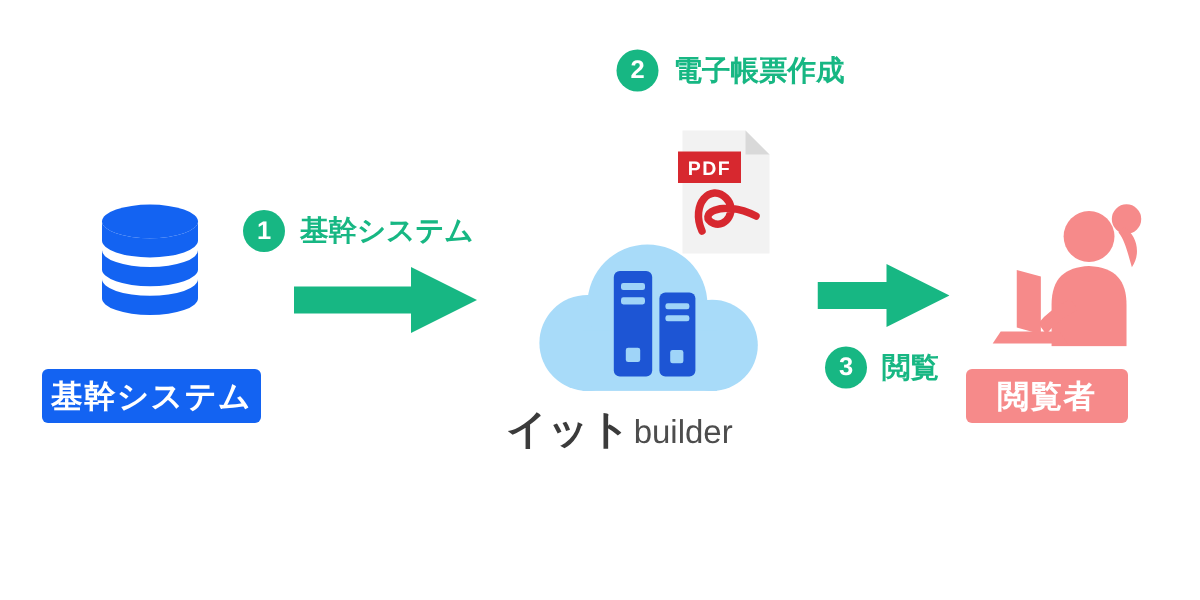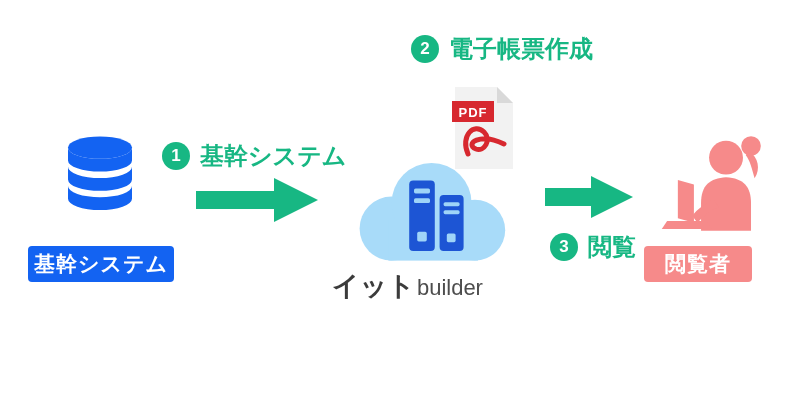--- a/index.html
+++ b/index.html
@@ -26,22 +26,22 @@
     letter-spacing:1px;
   }
   .label-blue{background:var(--blue);}
   .label-pink{background:var(--pink);}
   .step{position:absolute;display:flex;align-items:center;gap:10px;}
   .badge{
     width:28px;height:28px;border-radius:50%;background:var(--green);
     color:#ffffff;font-weight:bold;font-size:17px;
     display:flex;align-items:center;justify-content:center;flex:0 0 auto;
   }
-  .step-label{color:var(--green);font-weight:bold;font-size:24px;white-space:nowrap;}
-  .brand{position:absolute;left:332px;top:268px;width:184px;white-space:nowrap;}
+  .step-label{color:var(--green);font-weight:bold;font-size:19px;white-space:nowrap;}
+  .brand{position:absolute;left:321px;top:268px;width:184px;text-align:center;white-space:nowrap;}
   .brand-main{font-size:27px;color:var(--ink);font-weight:600;}
   .brand-sub{font-size:22px;color:#4d4d4d;font-weight:400;margin-left:2px;}
 </style>
 </head>
 <body>
 
 <div class="canvas">
 
   <svg class="abs" style="left:60px;top:126px;" width="80" height="96" viewBox="0 0 100 100">
     <g fill="#1363f2">

